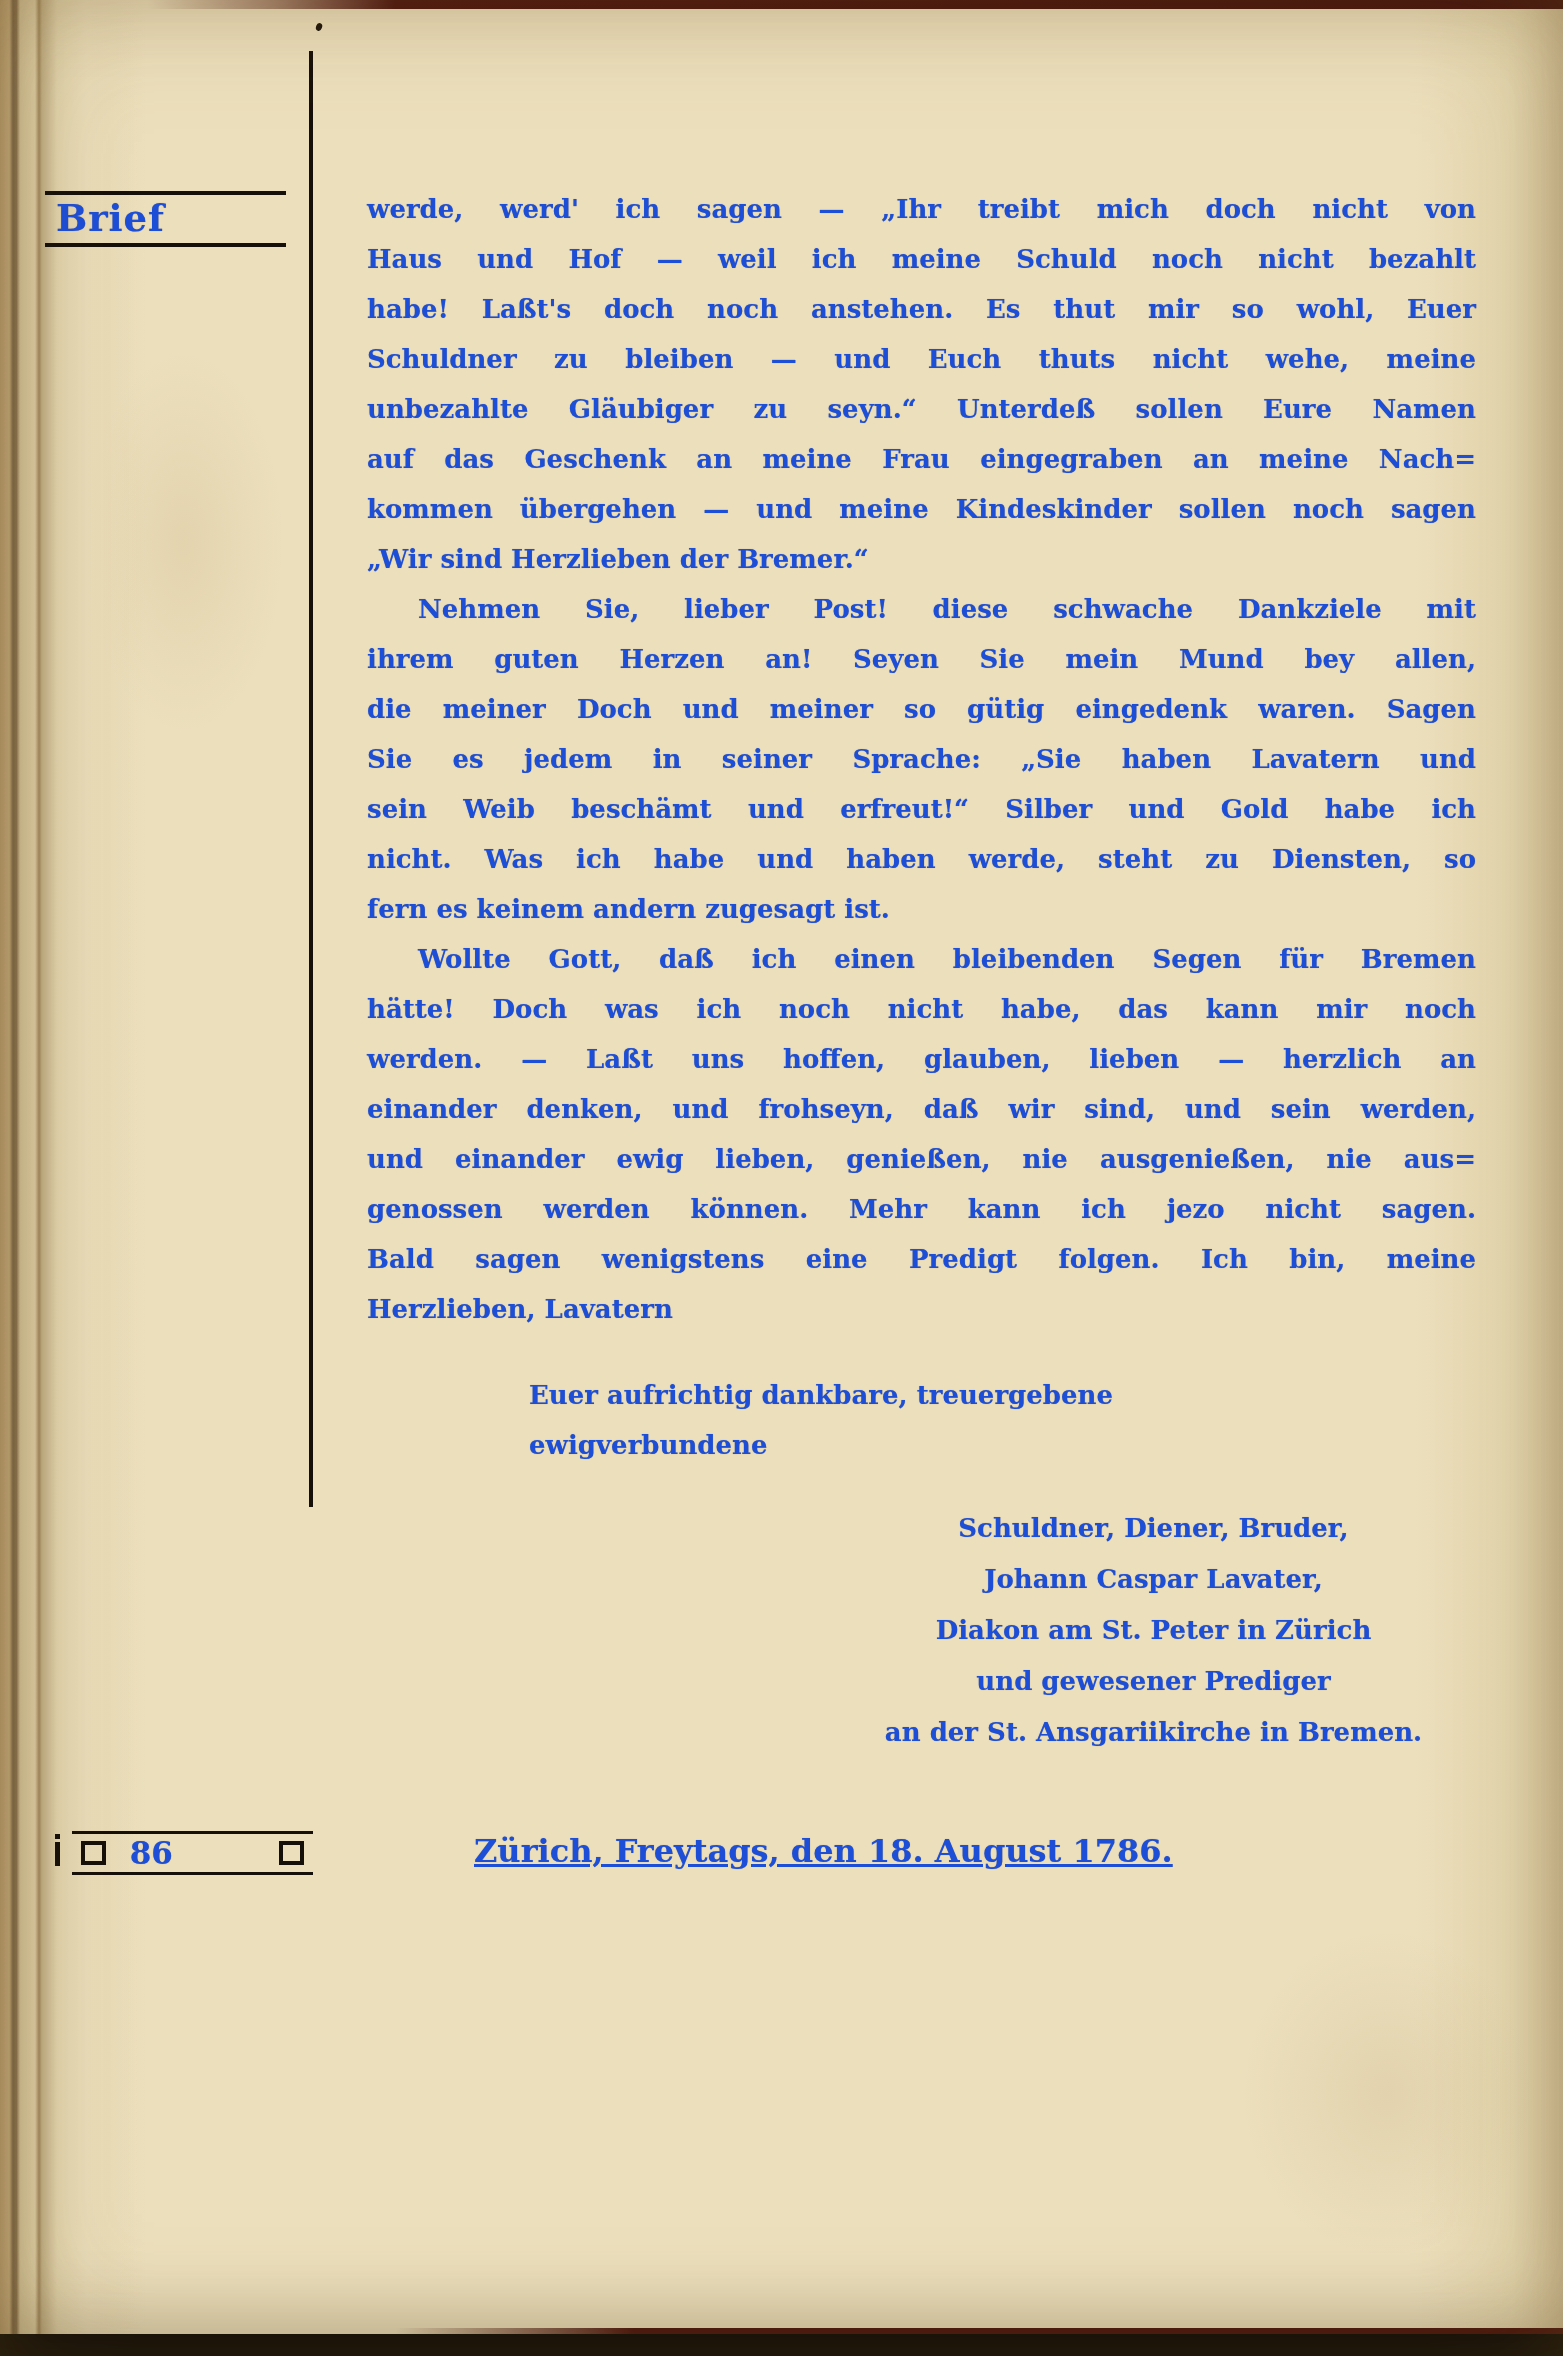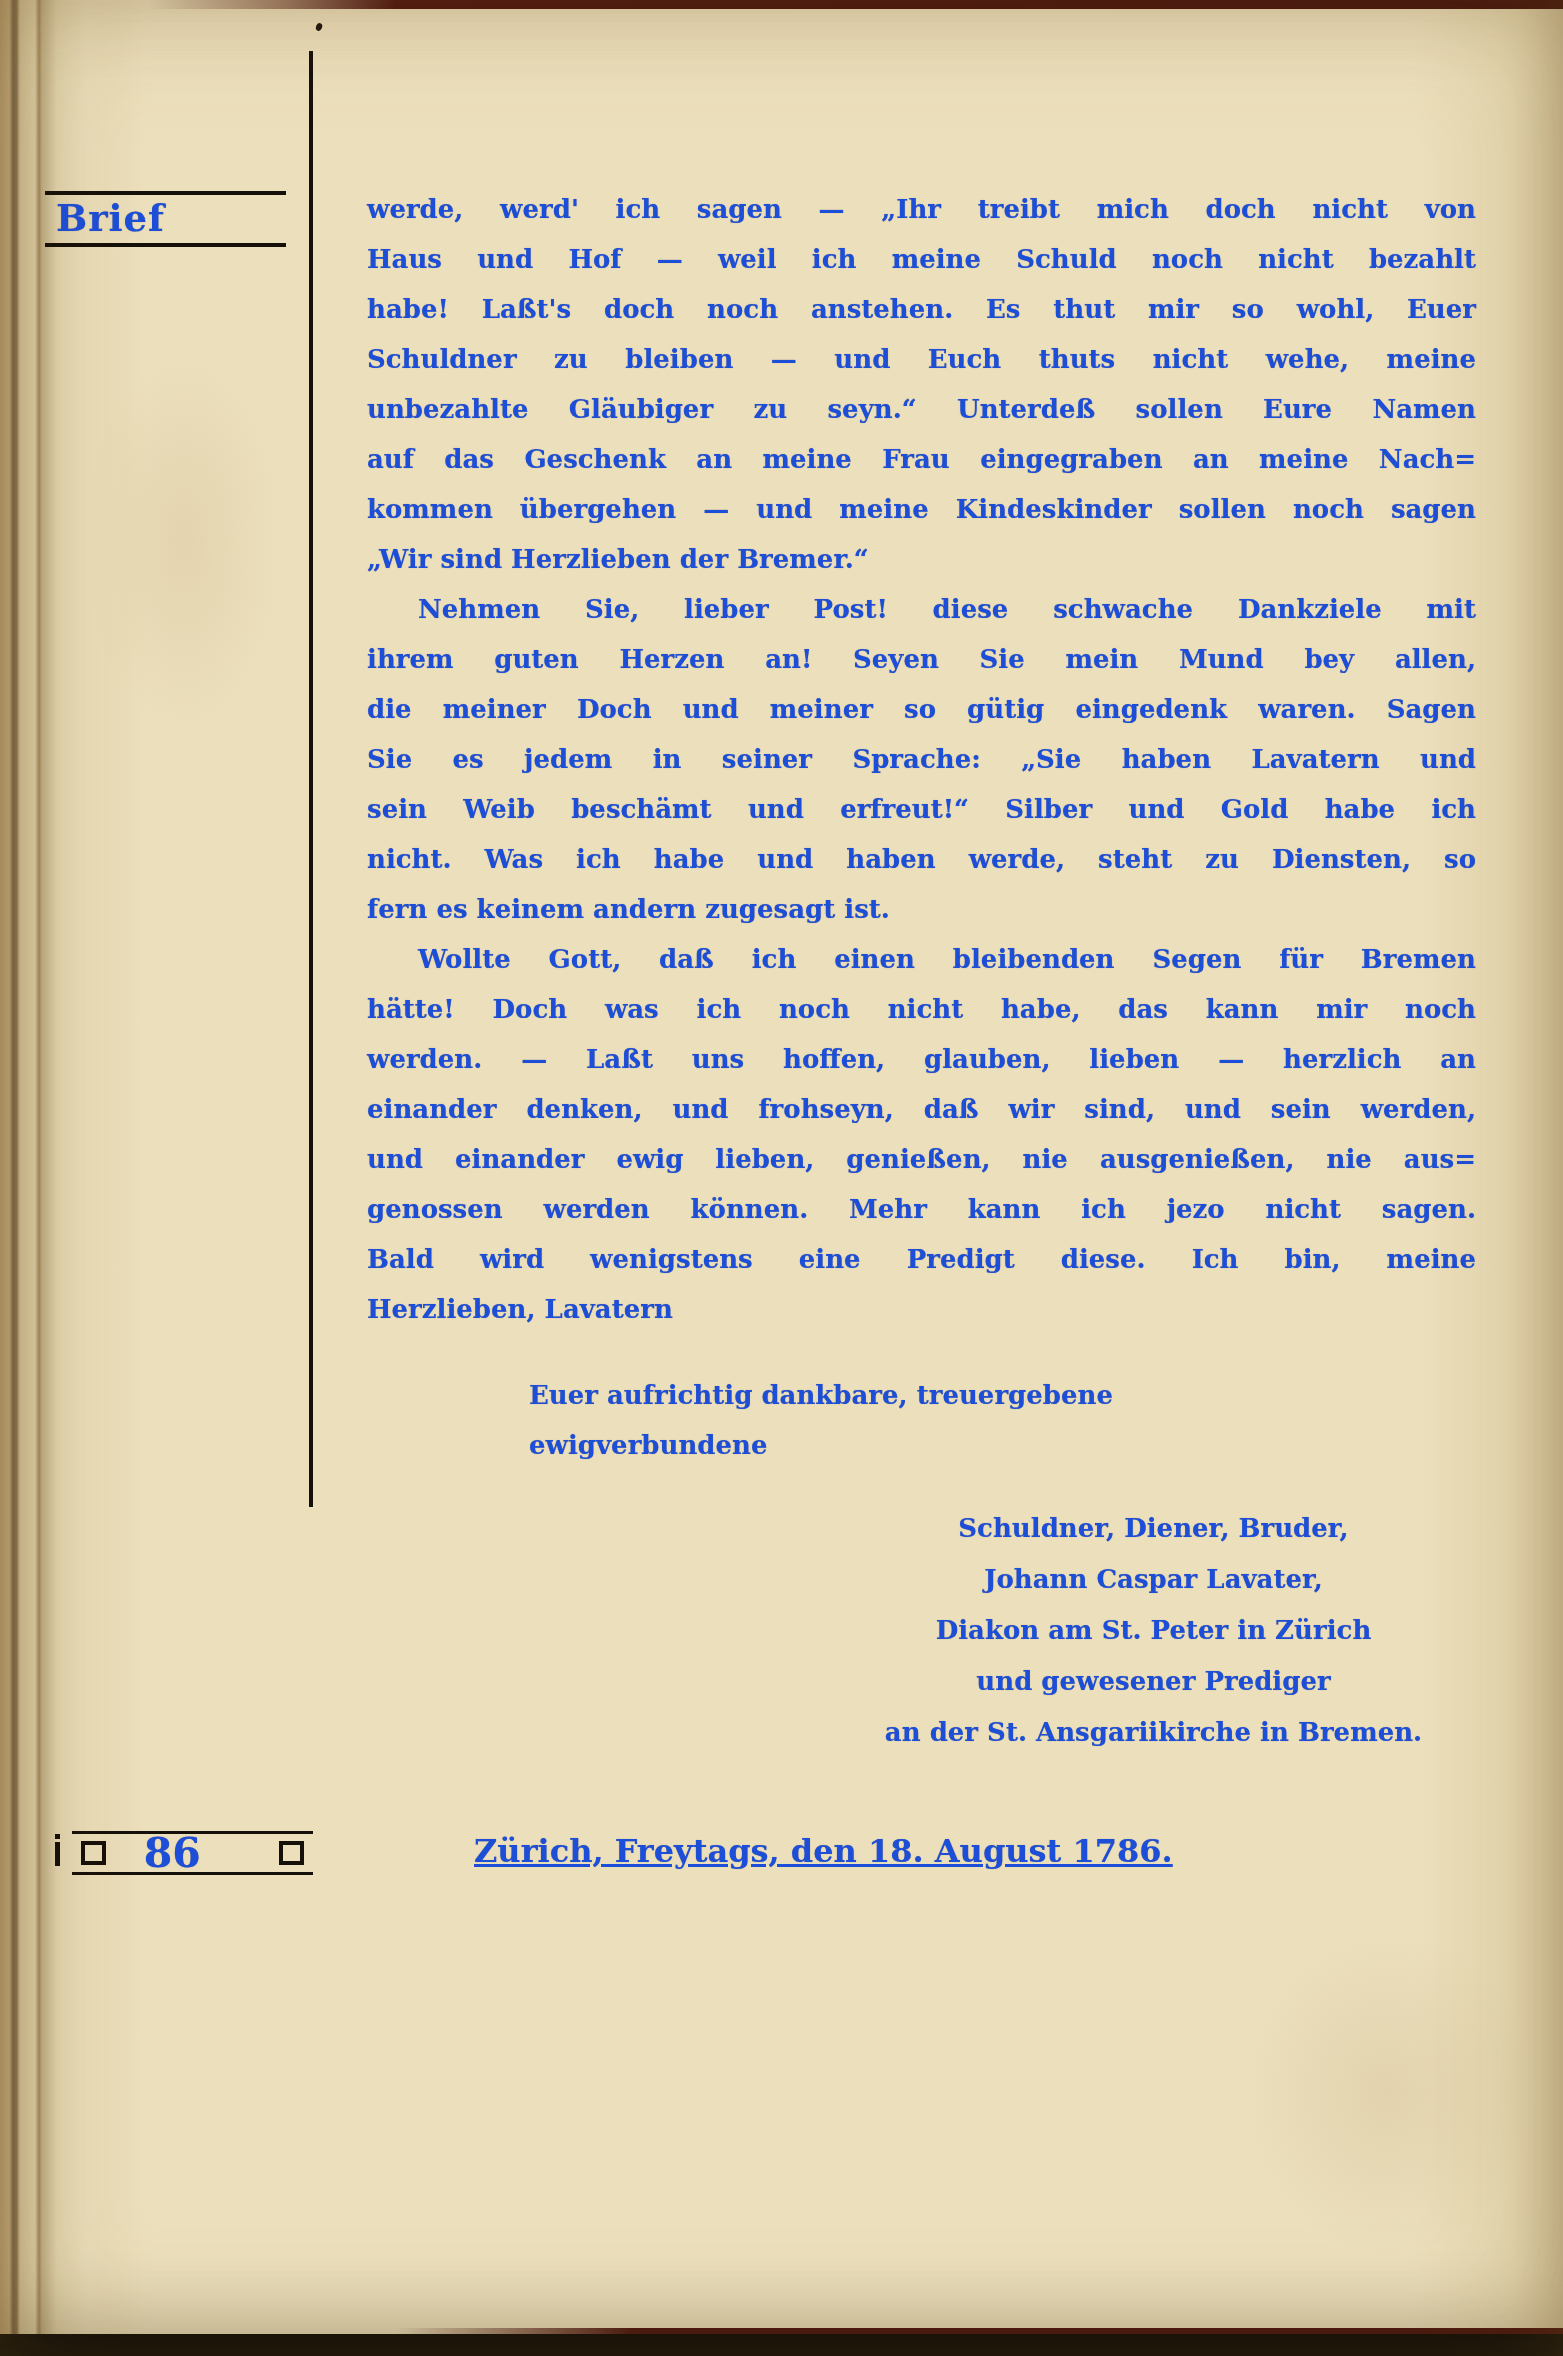--- a/index.html
+++ b/index.html
@@ -168,22 +168,22 @@
     padding: 0 9.2px;
   }
   .orn-square {
     width: 16.5px;
     height: 16.5px;
     border: 4.6px solid #16100a;
     background: transparent;
   }
   .orn-square.right { margin-left: auto; }
   .pagenum {
-    font-size: 41px;
-    margin-left: 38px;
+    font-size: 31px;
+    margin-left: 24px;
     line-height: 37px;
     text-align: center;
   }
   .pagenum-tick {
     position: absolute;
     left: 55px;
     top: 1842px;
     width: 4.6px;
     height: 24px;
     background: #16100a;
@@ -254,21 +254,21 @@
     <div class="line end">fern es keinem andern zugesagt ist.</div>
   </div>
 
   <div>
     <div class="line indent">Wollte Gott, daß ich einen bleibenden Segen für Bremen</div>
     <div class="line">hätte! Doch was ich noch nicht habe, das kann mir noch</div>
     <div class="line">werden. — Laßt uns hoffen, glauben, lieben — herzlich an</div>
     <div class="line">einander denken, und frohseyn, daß wir sind, und sein werden,</div>
     <div class="line">und einander ewig lieben, genießen, nie ausgenießen, nie aus=</div>
     <div class="line">genossen werden können.  Mehr kann ich jezo nicht sagen.</div>
-    <div class="line">Bald wird wenigstens eine Predigt diese.  Ich bin, meine</div>
+    <div class="line">Bald sagen wenigstens eine Predigt folgen.  Ich bin, meine</div>
     <div class="line end">Herzlieben, Lavatern</div>
   </div>
 
   <div class="closing">
     <div class="closing-line">Euer aufrichtig dankbare, treuergebene</div>
     <div class="closing-line">ewigverbundene</div>
   </div>
 
   <div class="signature">
     <div class="signature-line">Schuldner, Diener, Bruder,</div>

